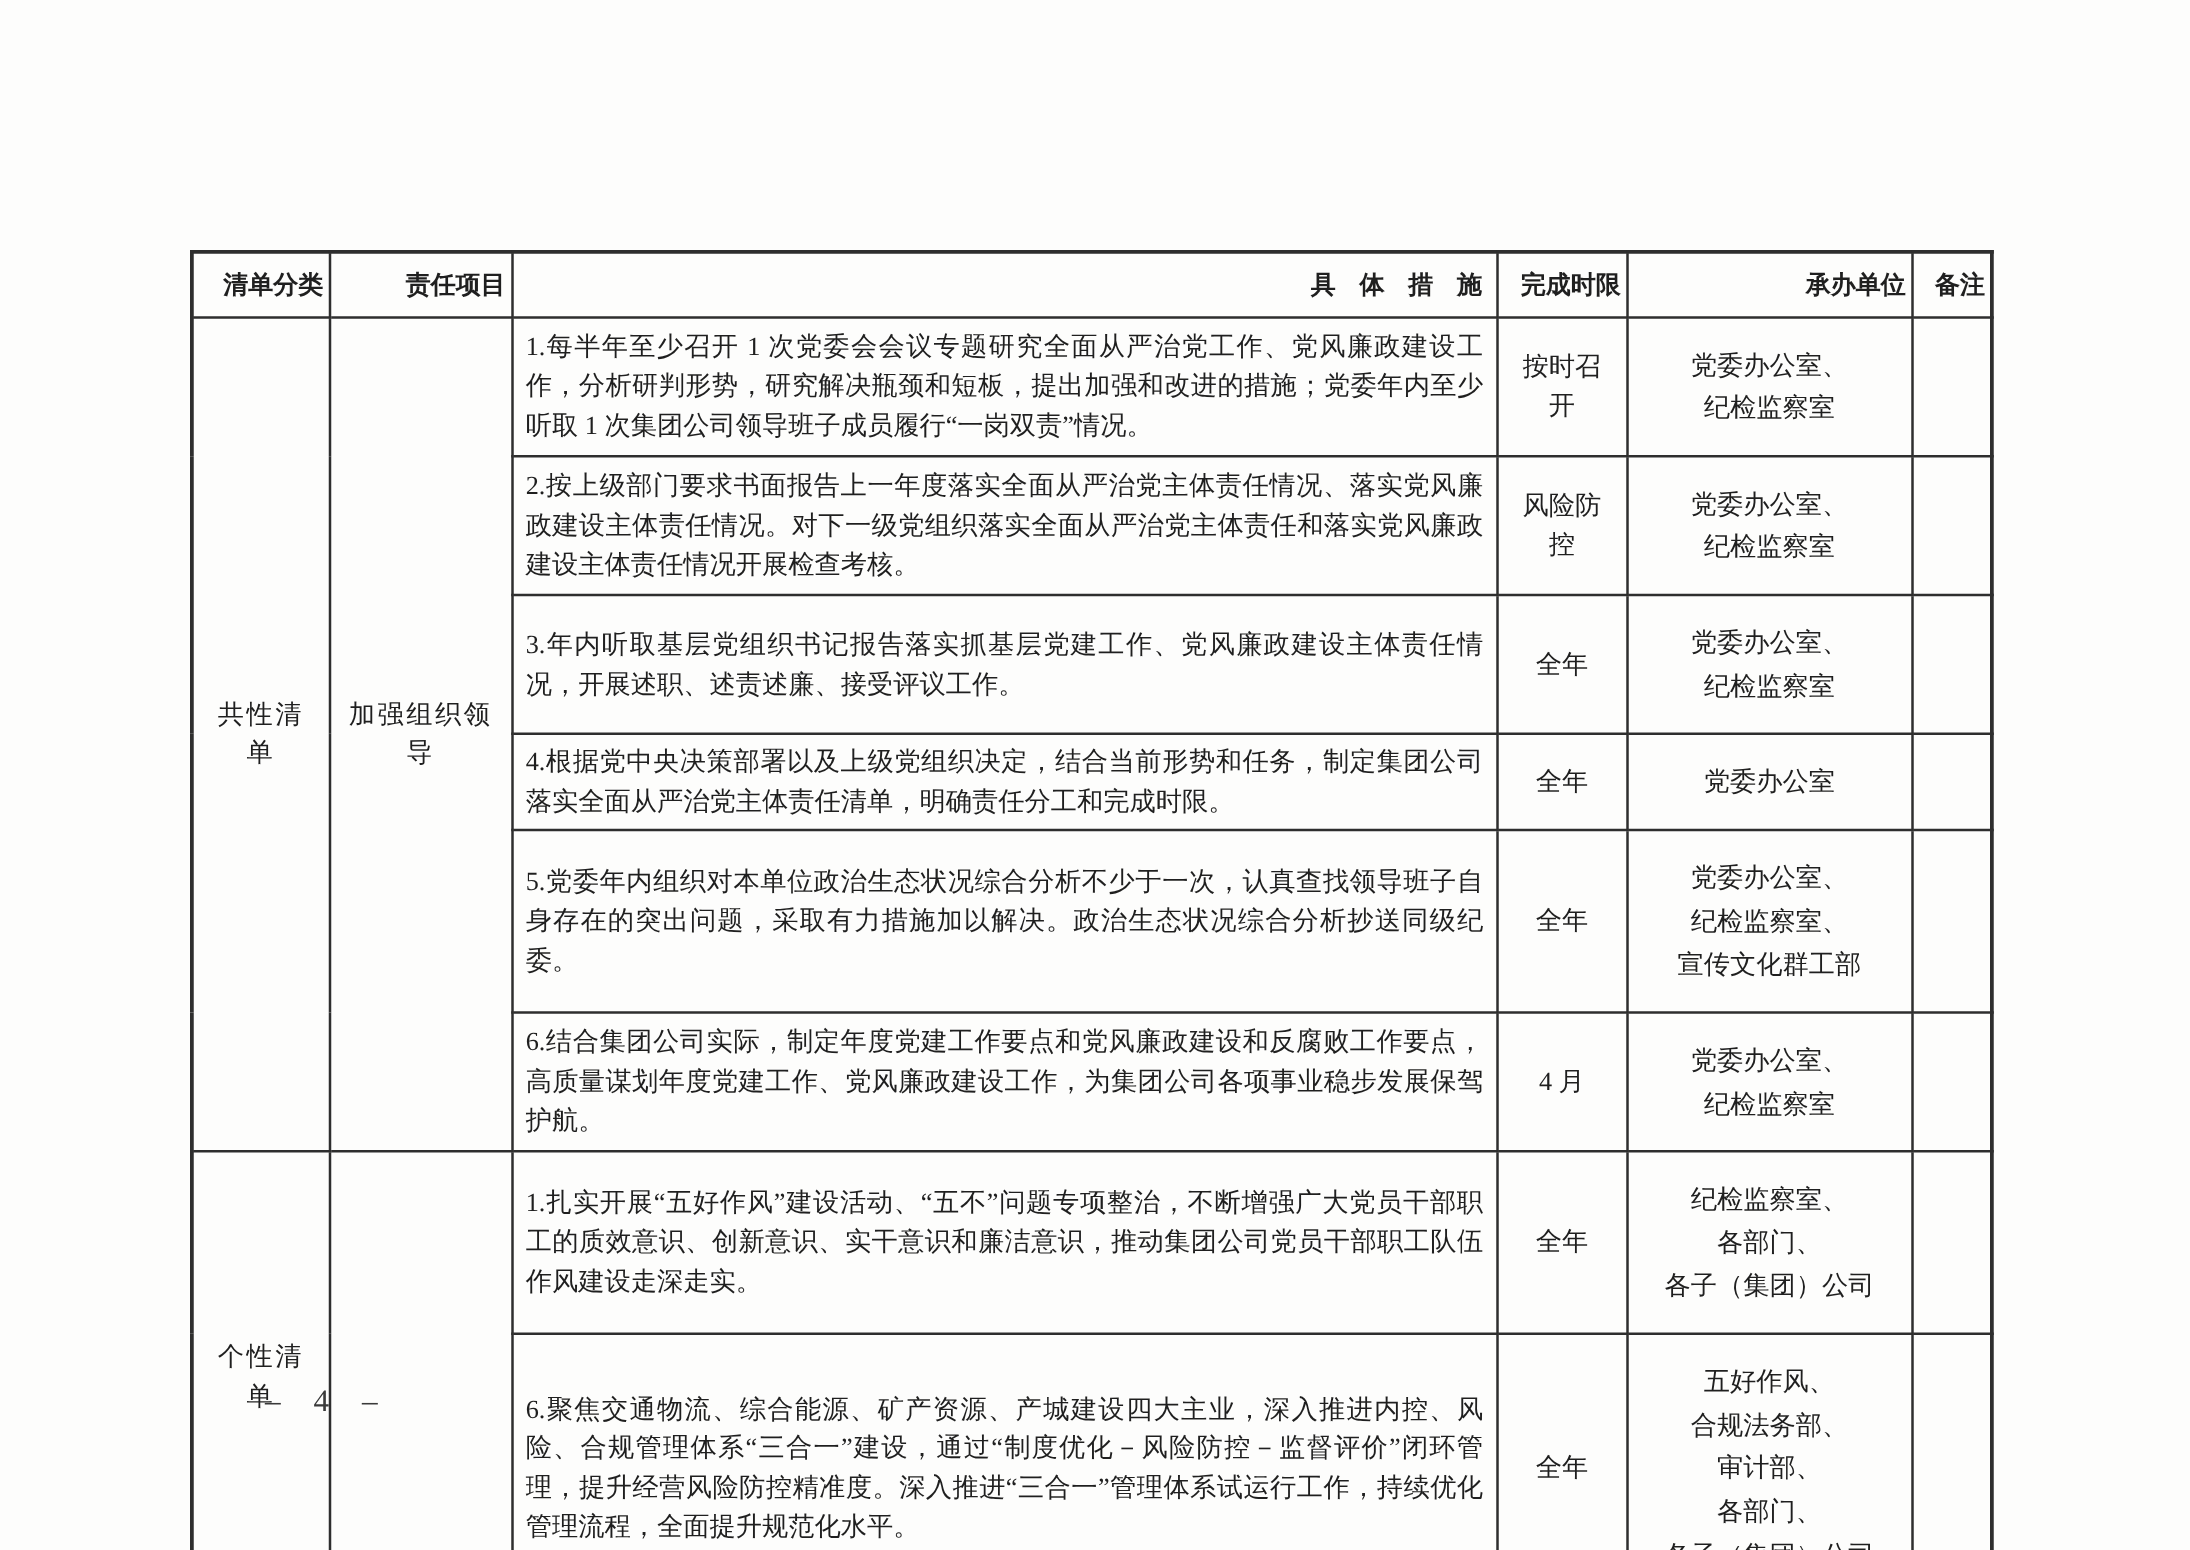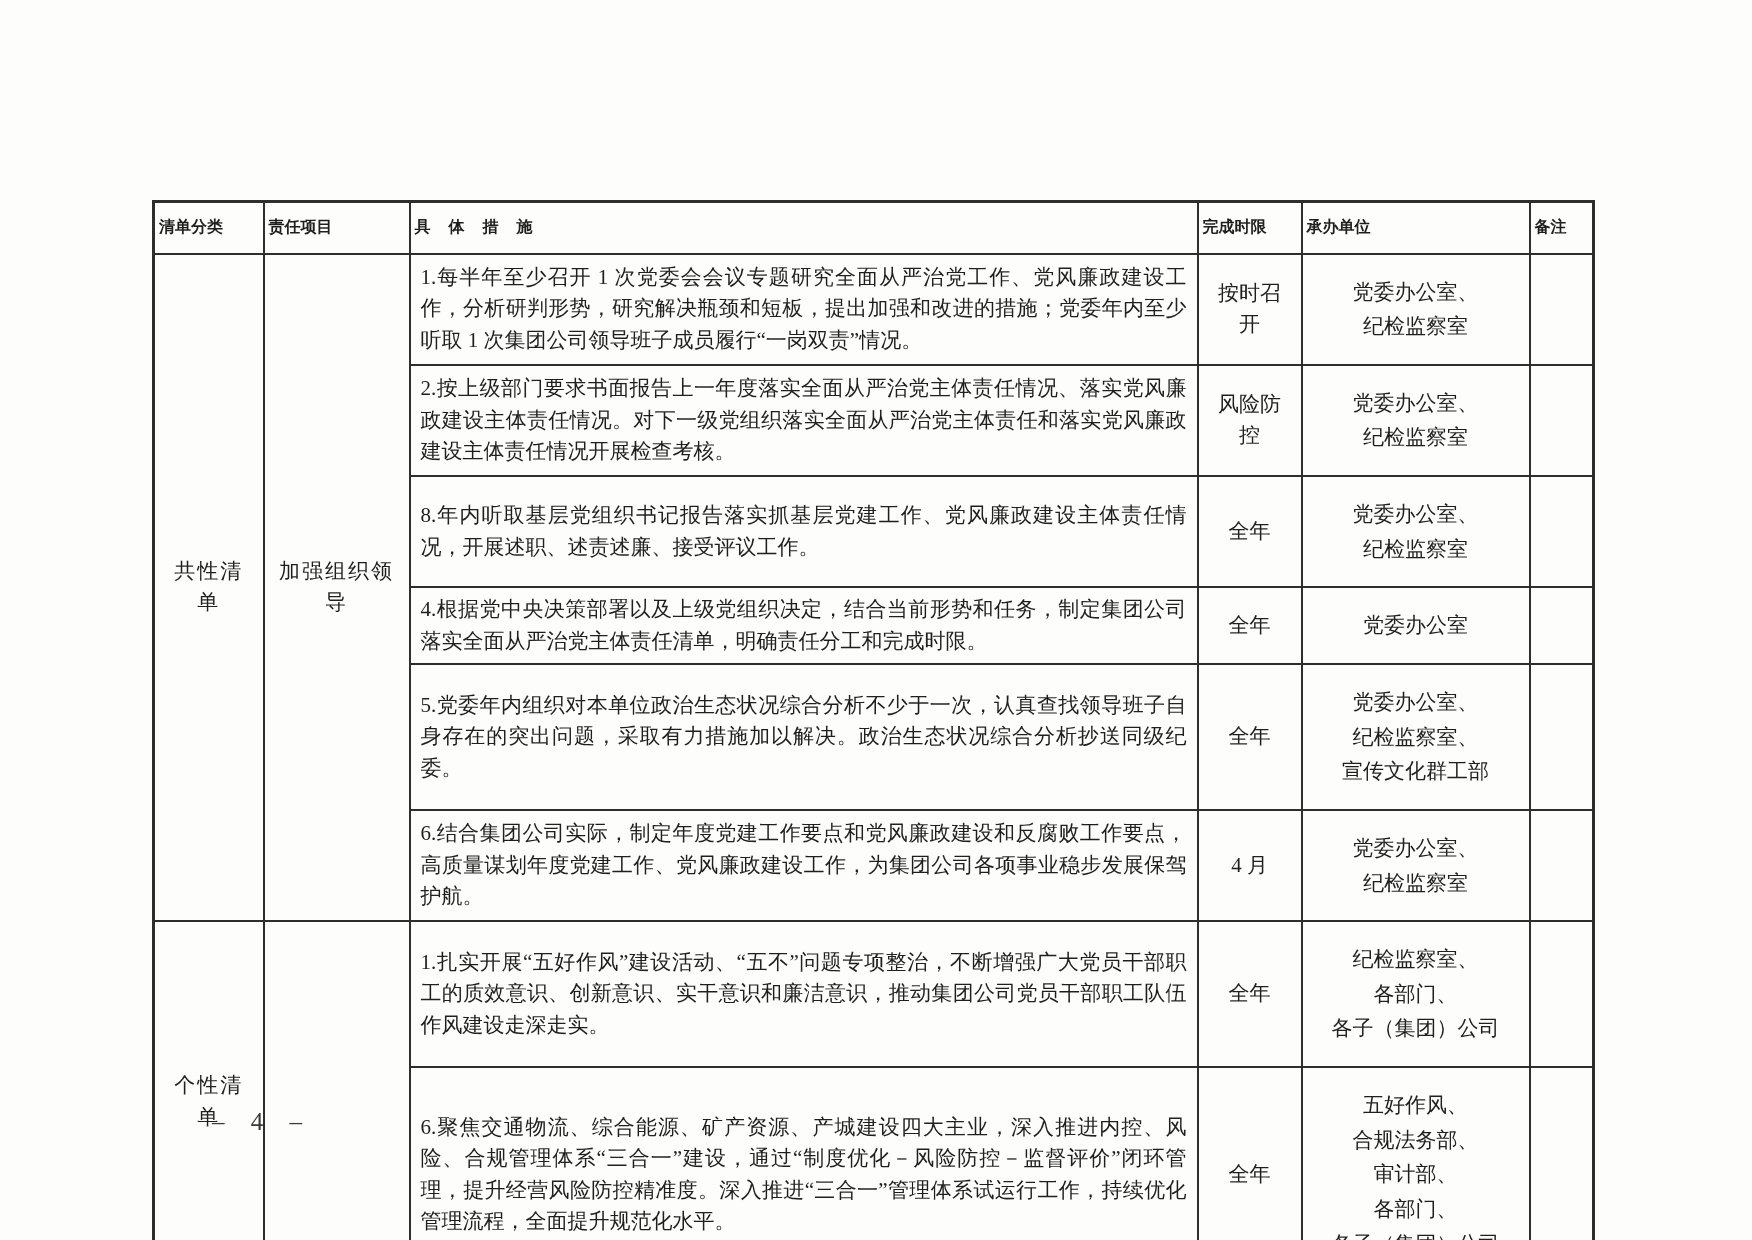--- a/index.html
+++ b/index.html
@@ -18,22 +18,22 @@
     table-layout:fixed;
   }
   table.doc,
   table.doc th,
   table.doc td{
     border:2px solid #2e2e2e;
   }
   table.doc{border-width:3px;}
   th{
     font-weight:bold;
-    font-size:16px;
-    text-align:left;
+    font-size:20px;
+    text-align:right;
     vertical-align:middle;
     padding:2px 4px;
   }
   th.measure-h{letter-spacing:7px;margin-left:47px;}
   td{
     font-size:21px;
     vertical-align:middle;
     padding:4px 10px;
     line-height:1.5;
   }
@@ -108,21 +108,21 @@
       <td class="remark"></td>
     </tr>
     <tr class="r1">
       <td class="measure">2.按上级部门要求书面报告上一年度落实全面从严治党主体责任情况、落实党风廉政建设主体责任情况。对下一级党组织落实全面从严治党主体责任和落实党风廉政建设主体责任情况开展检查考核。</td>
       <td class="deadline">风险防控</td>
       <td class="unit">党委办公室、
 纪检监察室</td>
       <td class="remark"></td>
     </tr>
     <tr class="r2">
-      <td class="measure">8.年内听取基层党组织书记报告落实抓基层党建工作、党风廉政建设主体责任情况，开展述职、述责述廉、接受评议工作。</td>
+      <td class="measure">3.年内听取基层党组织书记报告落实抓基层党建工作、党风廉政建设主体责任情况，开展述职、述责述廉、接受评议工作。</td>
       <td class="deadline">全年</td>
       <td class="unit">党委办公室、
 纪检监察室</td>
       <td class="remark"></td>
     </tr>
     <tr class="r3">
       <td class="measure">4.根据党中央决策部署以及上级党组织决定，结合当前形势和任务，制定集团公司落实全面从严治党主体责任清单，明确责任分工和完成时限。</td>
       <td class="deadline">全年</td>
       <td class="unit">党委办公室</td>
       <td class="remark"></td>

